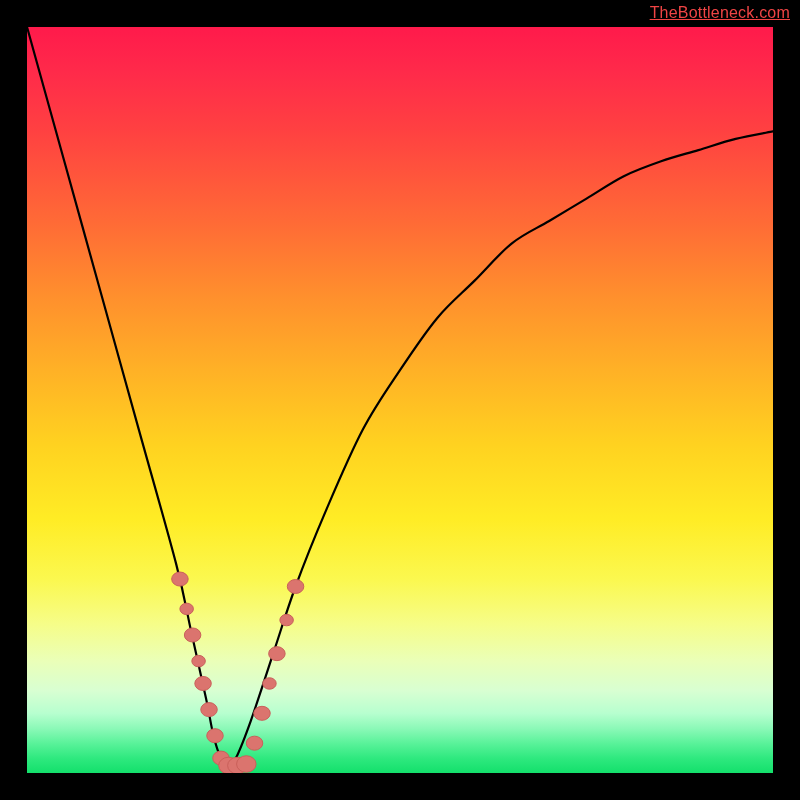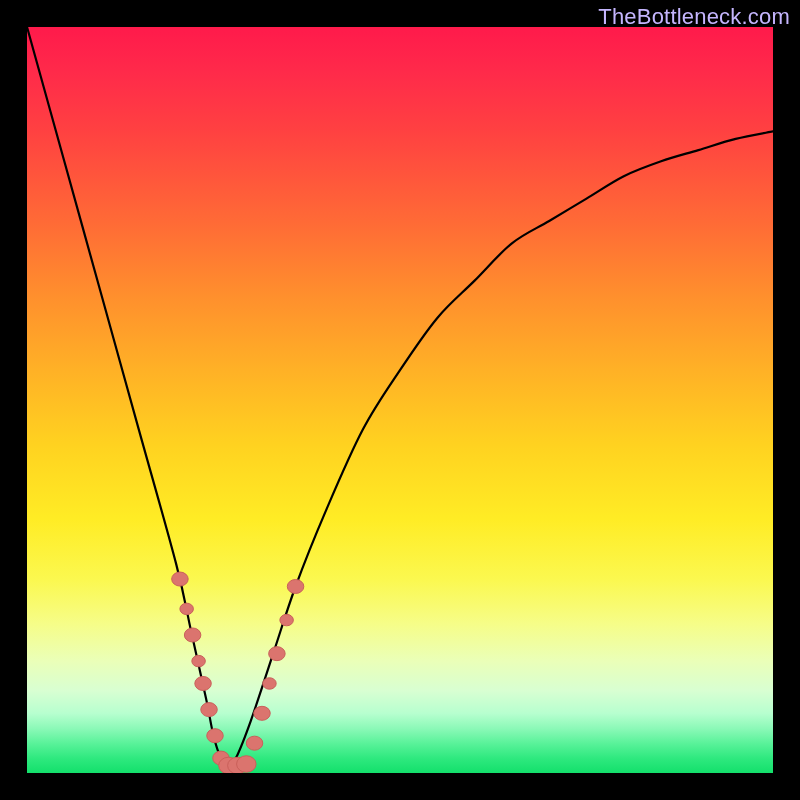--- a/index.html
+++ b/index.html
@@ -51,25 +51,26 @@
   svg.curve {
     position: absolute;
     inset: 0;
     width: 100%;
     height: 100%;
   }
   .watermark {
     position: absolute;
     top: 4px;
     right: 10px;
-    color: #c4b5fd;
-    font-size: 22px;
+    color: #ef4444;
+    font-size: 16px;
     letter-spacing: 0.2px;
     font-weight: 400;
     user-select: none;
+    text-decoration: underline;
   }
 </style>
 </head>
 <body>
 
 <div class="frame">
   <div class="plot">
     <div class="gradient"></div>
     <svg class="curve" viewBox="0 0 746 746" preserveAspectRatio="none">
       <path id="curve-path" fill="none" stroke="#000000" stroke-width="2.2" stroke-linecap="round" d="M 0,0 C 6.216666666666668,22.380000000000013 24.866666666666667,89.5200000000001 37.300000000000004,134.2800000000001 C 49.73333333333334,179.04000000000008 62.16666666666668,223.8 74.60000000000001,268.56 C 87.03333333333335,313.32 99.46666666666665,358.08 111.89999999999999,402.84 C 124.33333333333333,447.59999999999997 140.49666666666667,503.55 149.20000000000002,537.12 C 157.90333333333336,570.69 159.14666666666668,581.88 164.12,604.26 C 169.09333333333333,626.64 175.31,653.9933333333333 179.04,671.4 C 182.76999999999998,688.8066666666666 184.01333333333332,698.7533333333333 186.5,708.7 C 188.98666666666668,718.6466666666668 191.47333333333333,726.1066666666667 193.96,731.08 C 196.4466666666667,736.0533333333334 198.93333333333334,738.54 201.42000000000002,738.54 C 203.9066666666667,738.54 205.15000000000003,738.5400000000001 208.88000000000002,731.08 C 212.61,723.62 217.58333333333331,711.1866666666666 223.79999999999998,693.78 C 230.01666666666665,676.3733333333333 238.72,649.02 246.18,626.64 C 253.64000000000001,604.26 259.8566666666667,583.1233333333333 268.56,559.5 C 277.2633333333333,535.8766666666667 287.21000000000004,511.01000000000005 298.40000000000003,484.90000000000003 C 309.59000000000003,458.79 323.26666666666665,426.4633333333333 335.7,402.84 C 348.1333333333333,379.21666666666664 360.56666666666666,361.80999999999995 373,343.15999999999997 C 385.43333333333334,324.51 397.8666666666667,305.86 410.3,290.94 C 422.73333333333335,276.02 435.16666666666663,266.0733333333333 447.59999999999997,253.64 C 460.0333333333333,241.20666666666665 472.4666666666667,226.2866666666667 484.90000000000003,216.34000000000003 C 497.33333333333337,206.39333333333337 509.7666666666666,201.42000000000004 522.1999999999999,193.96000000000004 C 534.6333333333332,186.50000000000003 547.0666666666666,179.04000000000005 559.5,171.58000000000004 C 571.9333333333334,164.12000000000003 584.3666666666668,155.4166666666666 596.8000000000001,149.19999999999993 C 609.2333333333333,142.98333333333326 621.6666666666667,138.63166666666675 634.1,134.2800000000001 C 646.5333333333333,129.92833333333343 658.9666666666667,126.82000000000005 671.4,123.09000000000003 C 683.8333333333333,119.36000000000001 696.2666666666667,115.00833333333331 708.6999999999999,111.89999999999998 C 721.1333333333332,108.79166666666664 739.7833333333333,105.68333333333338 746,104.44000000000005"></path>

